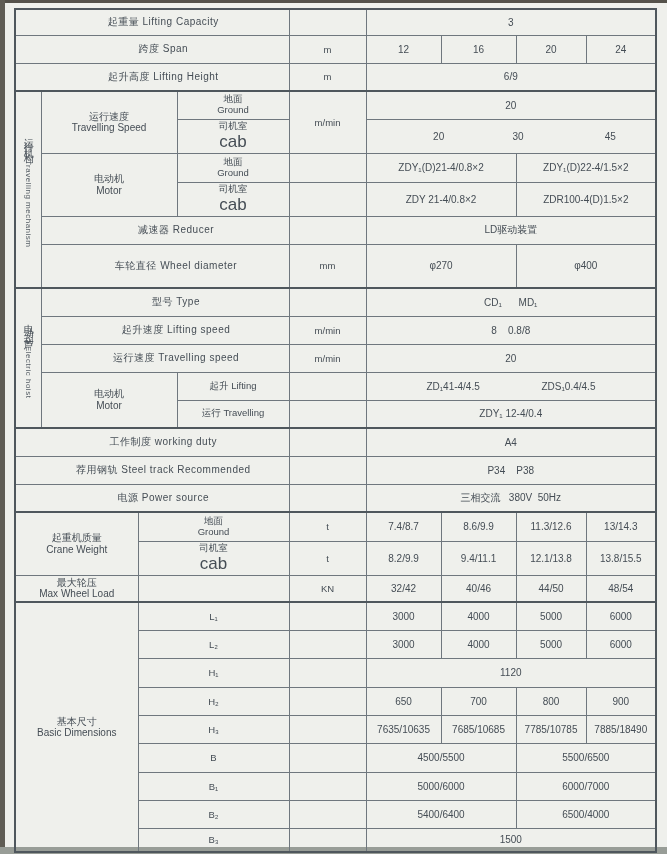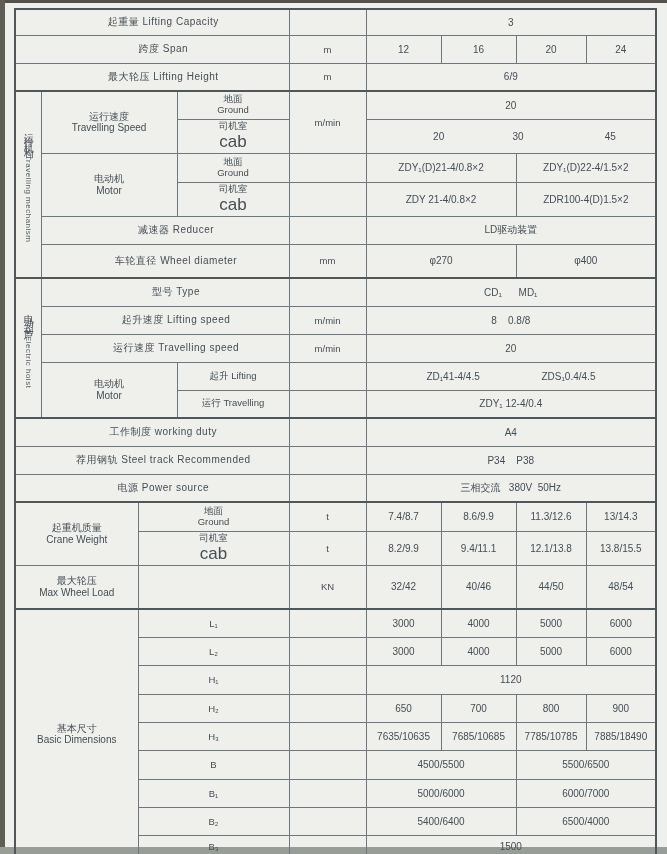--- a/index.html
+++ b/index.html
@@ -62,21 +62,21 @@
 <tr style="height:28px">
   <td colspan="4" class="lab">跨度 Span</td>
   <td class="unit">m</td>
   <td class="val">12</td>
   <td class="val">16</td>
   <td class="val">20</td>
   <td class="val">24</td>
 </tr>
 
 <tr style="height:28px">
-  <td colspan="4" class="lab">最大轮压  Lifting  Height</td>
+  <td colspan="4" class="lab">起升高度  Lifting  Height</td>
   <td class="unit">m</td>
   <td colspan="4" class="val">6/9</td>
 </tr>
 
 <tr style="height:28px" class="sect">
   <td rowspan="6" class="vcell">
     <div class="vert"><span>运行机构</span><span class="ven">Travelling mechanism</span></div>
   </td>
   <td colspan="2" rowspan="2" class="lab2">
     <div>运行速度</div>
@@ -127,21 +127,21 @@
   <td colspan="2" class="val">ZDY 21-4/0.8×2</td>
   <td colspan="2" class="val">ZDR100-4(D)1.5×2</td>
 </tr>
 
 <tr style="height:28px">
   <td colspan="3" class="lab">减速器  Reducer</td>
   <td class="unit"></td>
   <td colspan="4" class="val">LD驱动装置</td>
 </tr>
 
-<tr style="height:34px">
+<tr style="height:44px">
   <td colspan="3" class="lab">车轮直径  Wheel diameter</td>
   <td class="unit">mm</td>
   <td colspan="2" class="val">φ270</td>
   <td colspan="2" class="val">φ400</td>
 </tr>
 
 <tr style="height:28px" class="sect">
   <td rowspan="5" class="vcell">
     <div class="vert"><span>电动葫芦</span><span class="ven">Electric hoist</span></div>
   </td>
@@ -222,21 +222,21 @@
     <div>司机室</div>
           <div class="cabtxt">cab</div>
   </td>
   <td class="unit">t</td>
   <td class="val">8.2/9.9</td>
   <td class="val">9.4/11.1</td>
   <td class="val">12.1/13.8</td>
   <td class="val">13.8/15.5</td>
 </tr>
 
-<tr style="height:44px">
+<tr style="height:27px">
   <td colspan="2" class="lab2">
     <div>最大轮压</div>
           <div>Max  Wheel Load</div>
   </td>
   <td colspan="2"></td>
   <td class="unit">KN</td>
   <td class="val">32/42</td>
   <td class="val">40/46</td>
   <td class="val">44/50</td>
   <td class="val">48/54</td>

